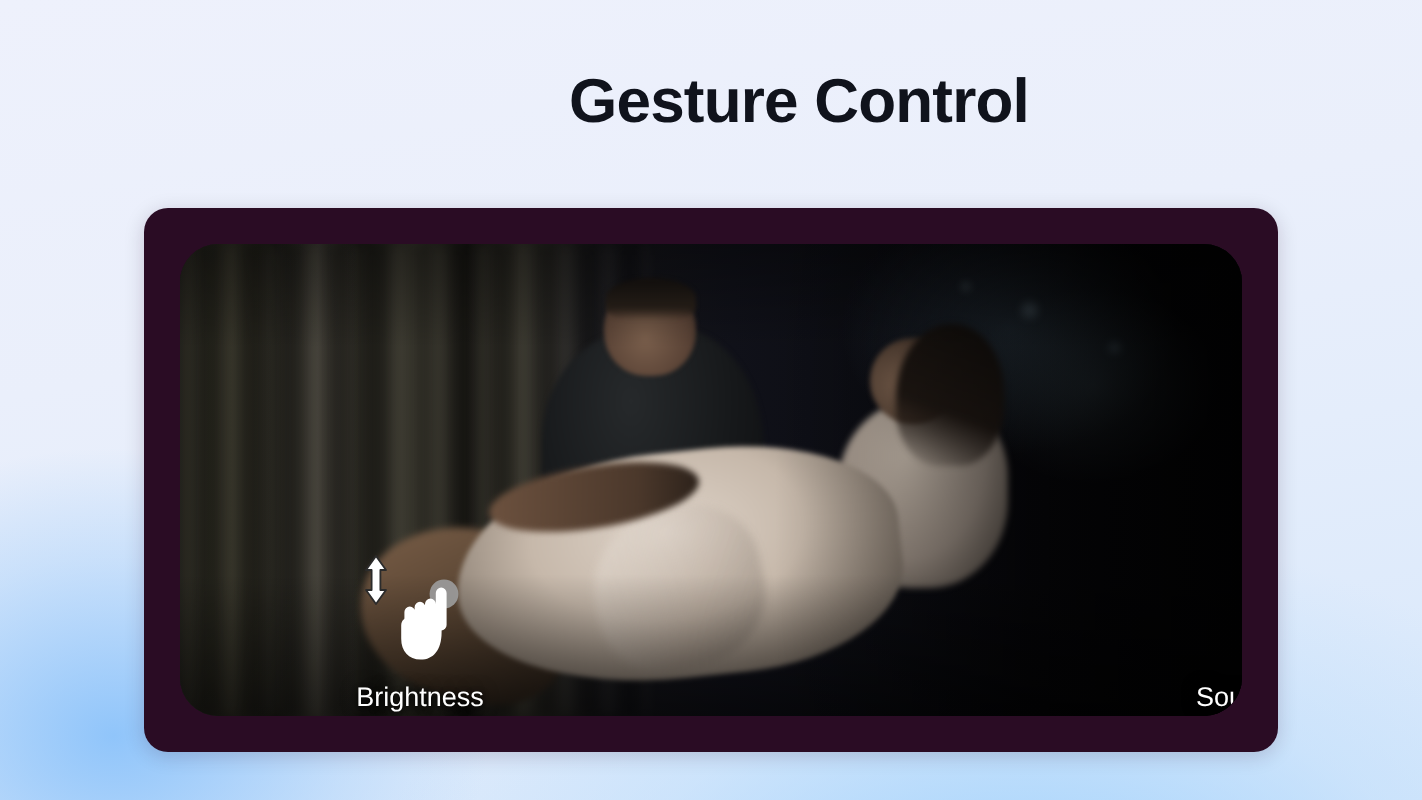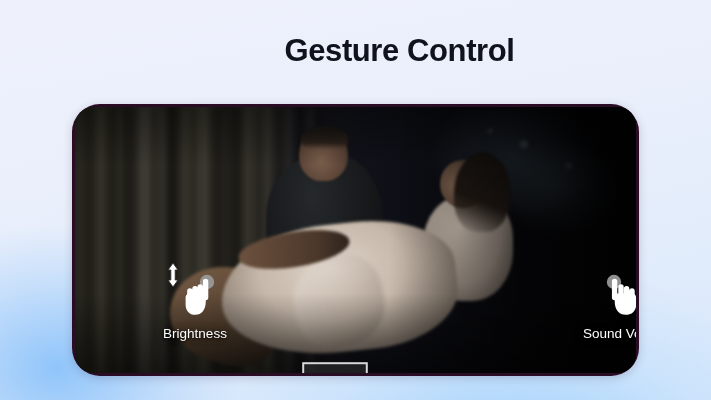--- a/index.html
+++ b/index.html
@@ -39,23 +39,23 @@
     padding-left: 44px;
   }
 
   
   .player-frame {
     position: absolute;
     left: 72px;
     top: 104px;
     width: 567px;
     height: 272px;
-    border-radius: 28px;
+    border-radius: 12px;
     background: #2a0c24;
-    padding: 3px;
+    padding: 18px;
     box-sizing: border-box;
     box-shadow: 0 2px 10px rgba(40,10,40,0.18);
   }
   .player-screen {
     position: relative;
     width: 100%;
     height: 100%;
     border-radius: 19px;
     overflow: hidden;
     background: #0a0a0c;

